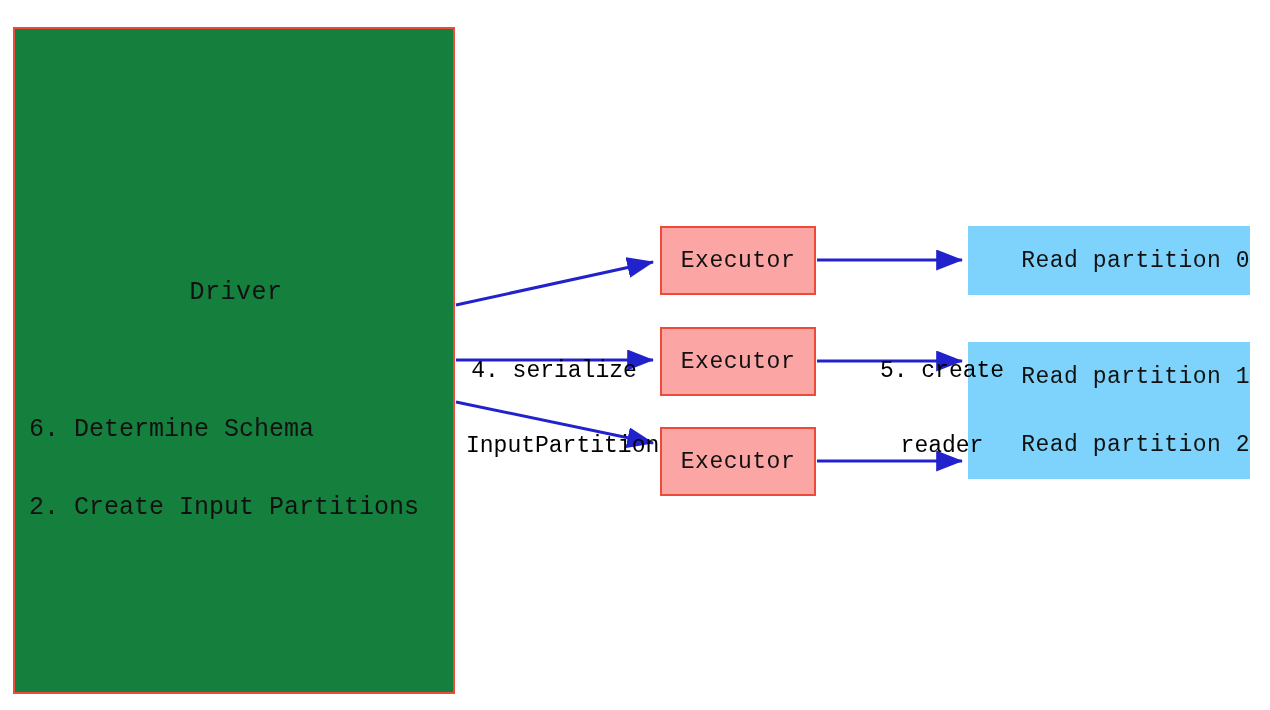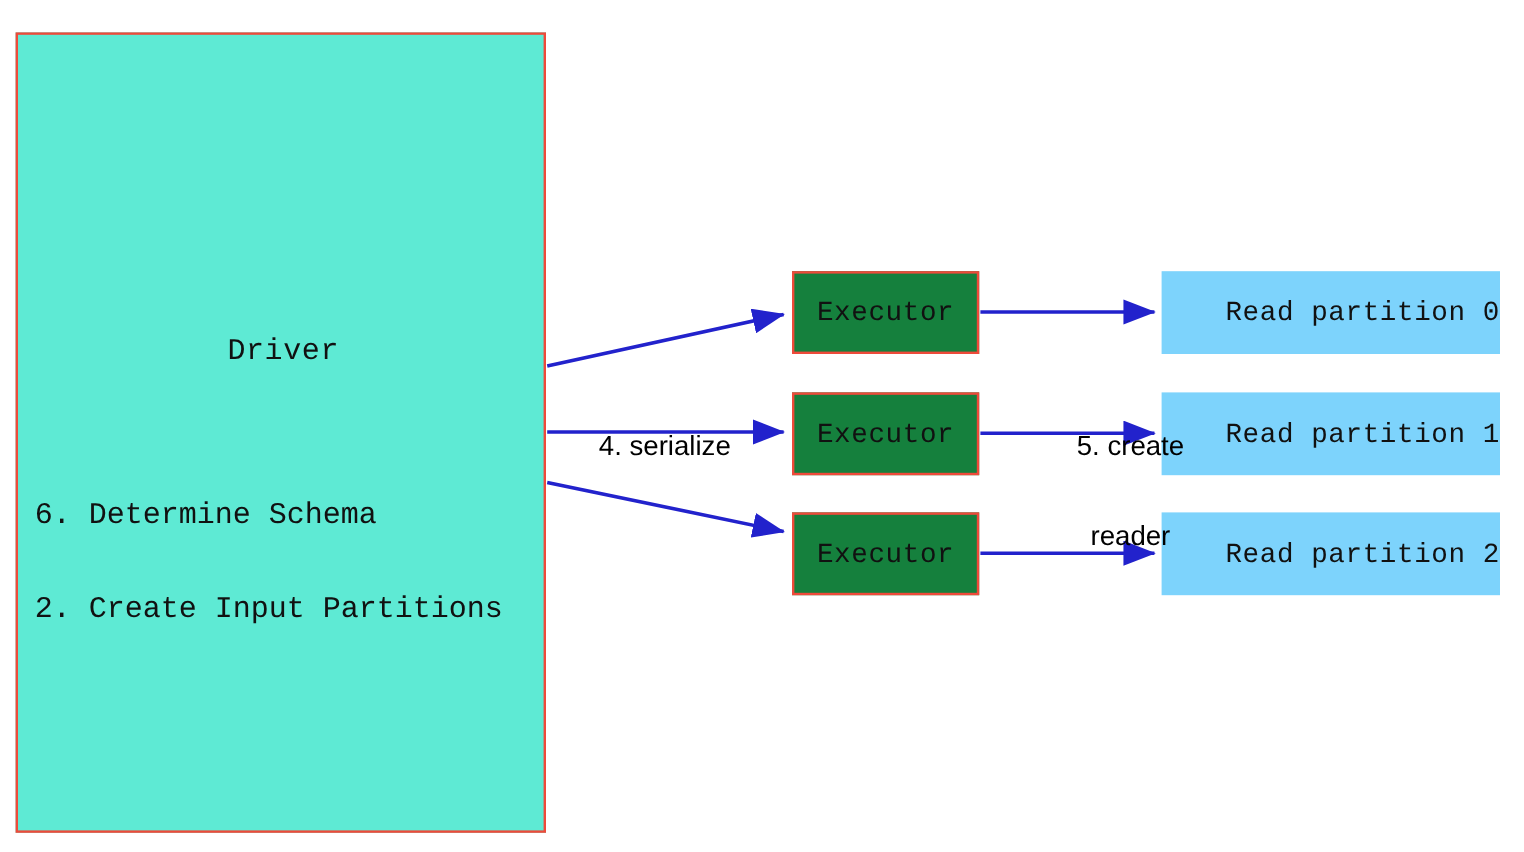--- a/index.html
+++ b/index.html
@@ -27,21 +27,21 @@
 
   
   .driver-box {
     position: absolute;
     left: 13px;
     top: 27px;
     width: 442px;
     height: 667px;
     box-sizing: border-box;
     border: 2px solid #ee4a3a;
-    background: #5eead4;
+    background: #15803d;
   }
   .driver-title {
     position: absolute;
     left: 0;
     top: 249px;
     width: 442px;
     text-align: center;
     font-family: "Liberation Mono", "DejaVu Sans Mono", monospace;
     font-size: 25px;
     color: #111111;
@@ -61,21 +61,21 @@
   }
   .driver-steps div { white-space: pre; }
 
   
   .executor-box {
     position: absolute;
     width: 156px;
     height: 69px;
     box-sizing: border-box;
     border: 2px solid #ee4a3a;
-    background: #15803d;
+    background: #fca5a5;
     display: flex;
     align-items: center;
     justify-content: center;
   }
   .executor-label {
     font-family: "Liberation Mono", "DejaVu Sans Mono", monospace;
     font-size: 23px;
     color: #111111;
     letter-spacing: 0.5px;
     white-space: pre;
@@ -96,21 +96,21 @@
     font-family: "Liberation Mono", "DejaVu Sans Mono", monospace;
     font-size: 23px;
     color: #111111;
     letter-spacing: 0.5px;
     white-space: pre;
   }
 
   
   .edge-label {
     position: absolute;
-    font-family: Liberation Sans, sans-serif;
+    font-family: Liberation Mono, monospace;
     font-size: 23px;
     line-height: 25px;
     color: #000000;
     text-align: center;
     white-space: pre;
   }
   #label-serialize {
     left: 466px;
     top: 309px;
     width: 176px;
@@ -163,30 +163,31 @@
   </div>
 
   <div class="executor-box" style="left:660px; top:427px;">
     <span class="executor-label">Executor</span>
   </div>
 
   <div class="partition-box" style="left:968px; top:226px;">
     <span class="partition-label">Read partition 0</span>
   </div>
 
-  <div class="partition-box" style="left:968px; top:327px;">
+  <div class="partition-box" style="left:968px; top:342px;">
     <span class="partition-label">Read partition 1</span>
   </div>
 
-  <div class="partition-box" style="left:968px; top:427px;">
+  <div class="partition-box" style="left:968px; top:410px;">
     <span class="partition-label">Read partition 2</span>
   </div>
 
   <div class="edge-label" id="label-serialize">
     <div>4. serialize</div>
+    <div>InputPartition</div>
   </div>
 
   <div class="edge-label" id="label-create-reader">
     <div>5. create</div>
     <div>reader</div>
   </div>
 
 </div>
 
 </body></html>

